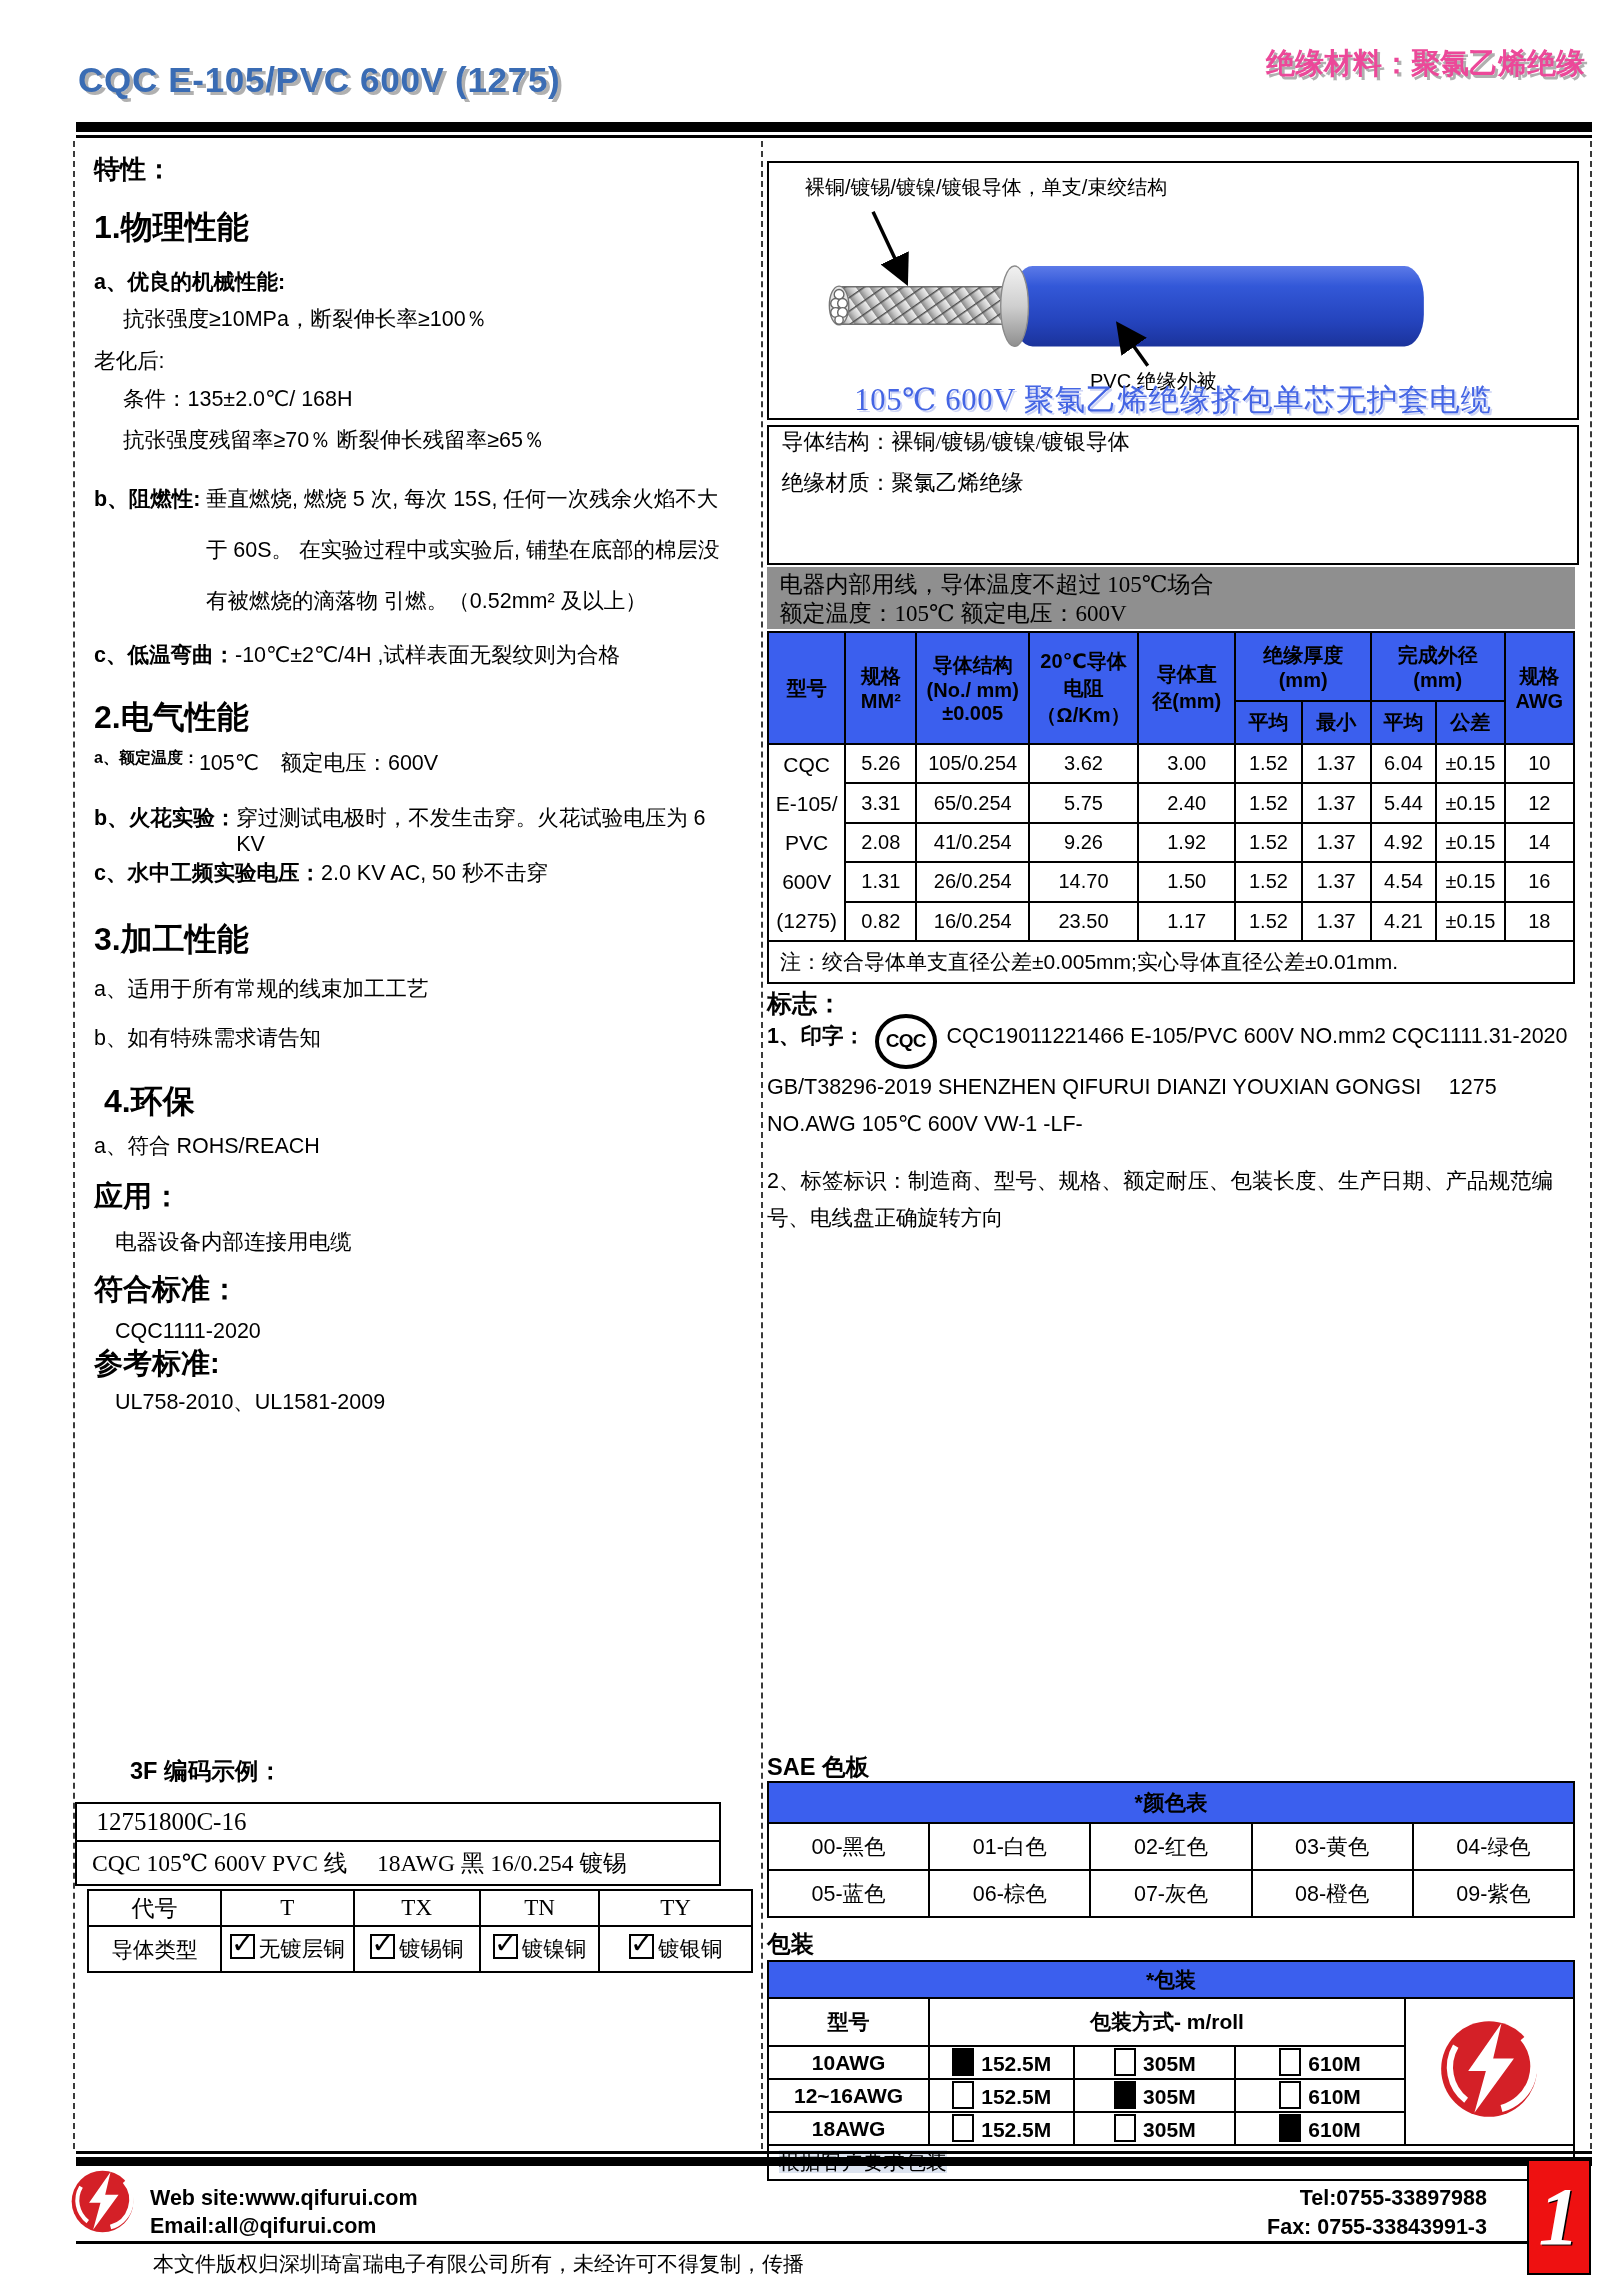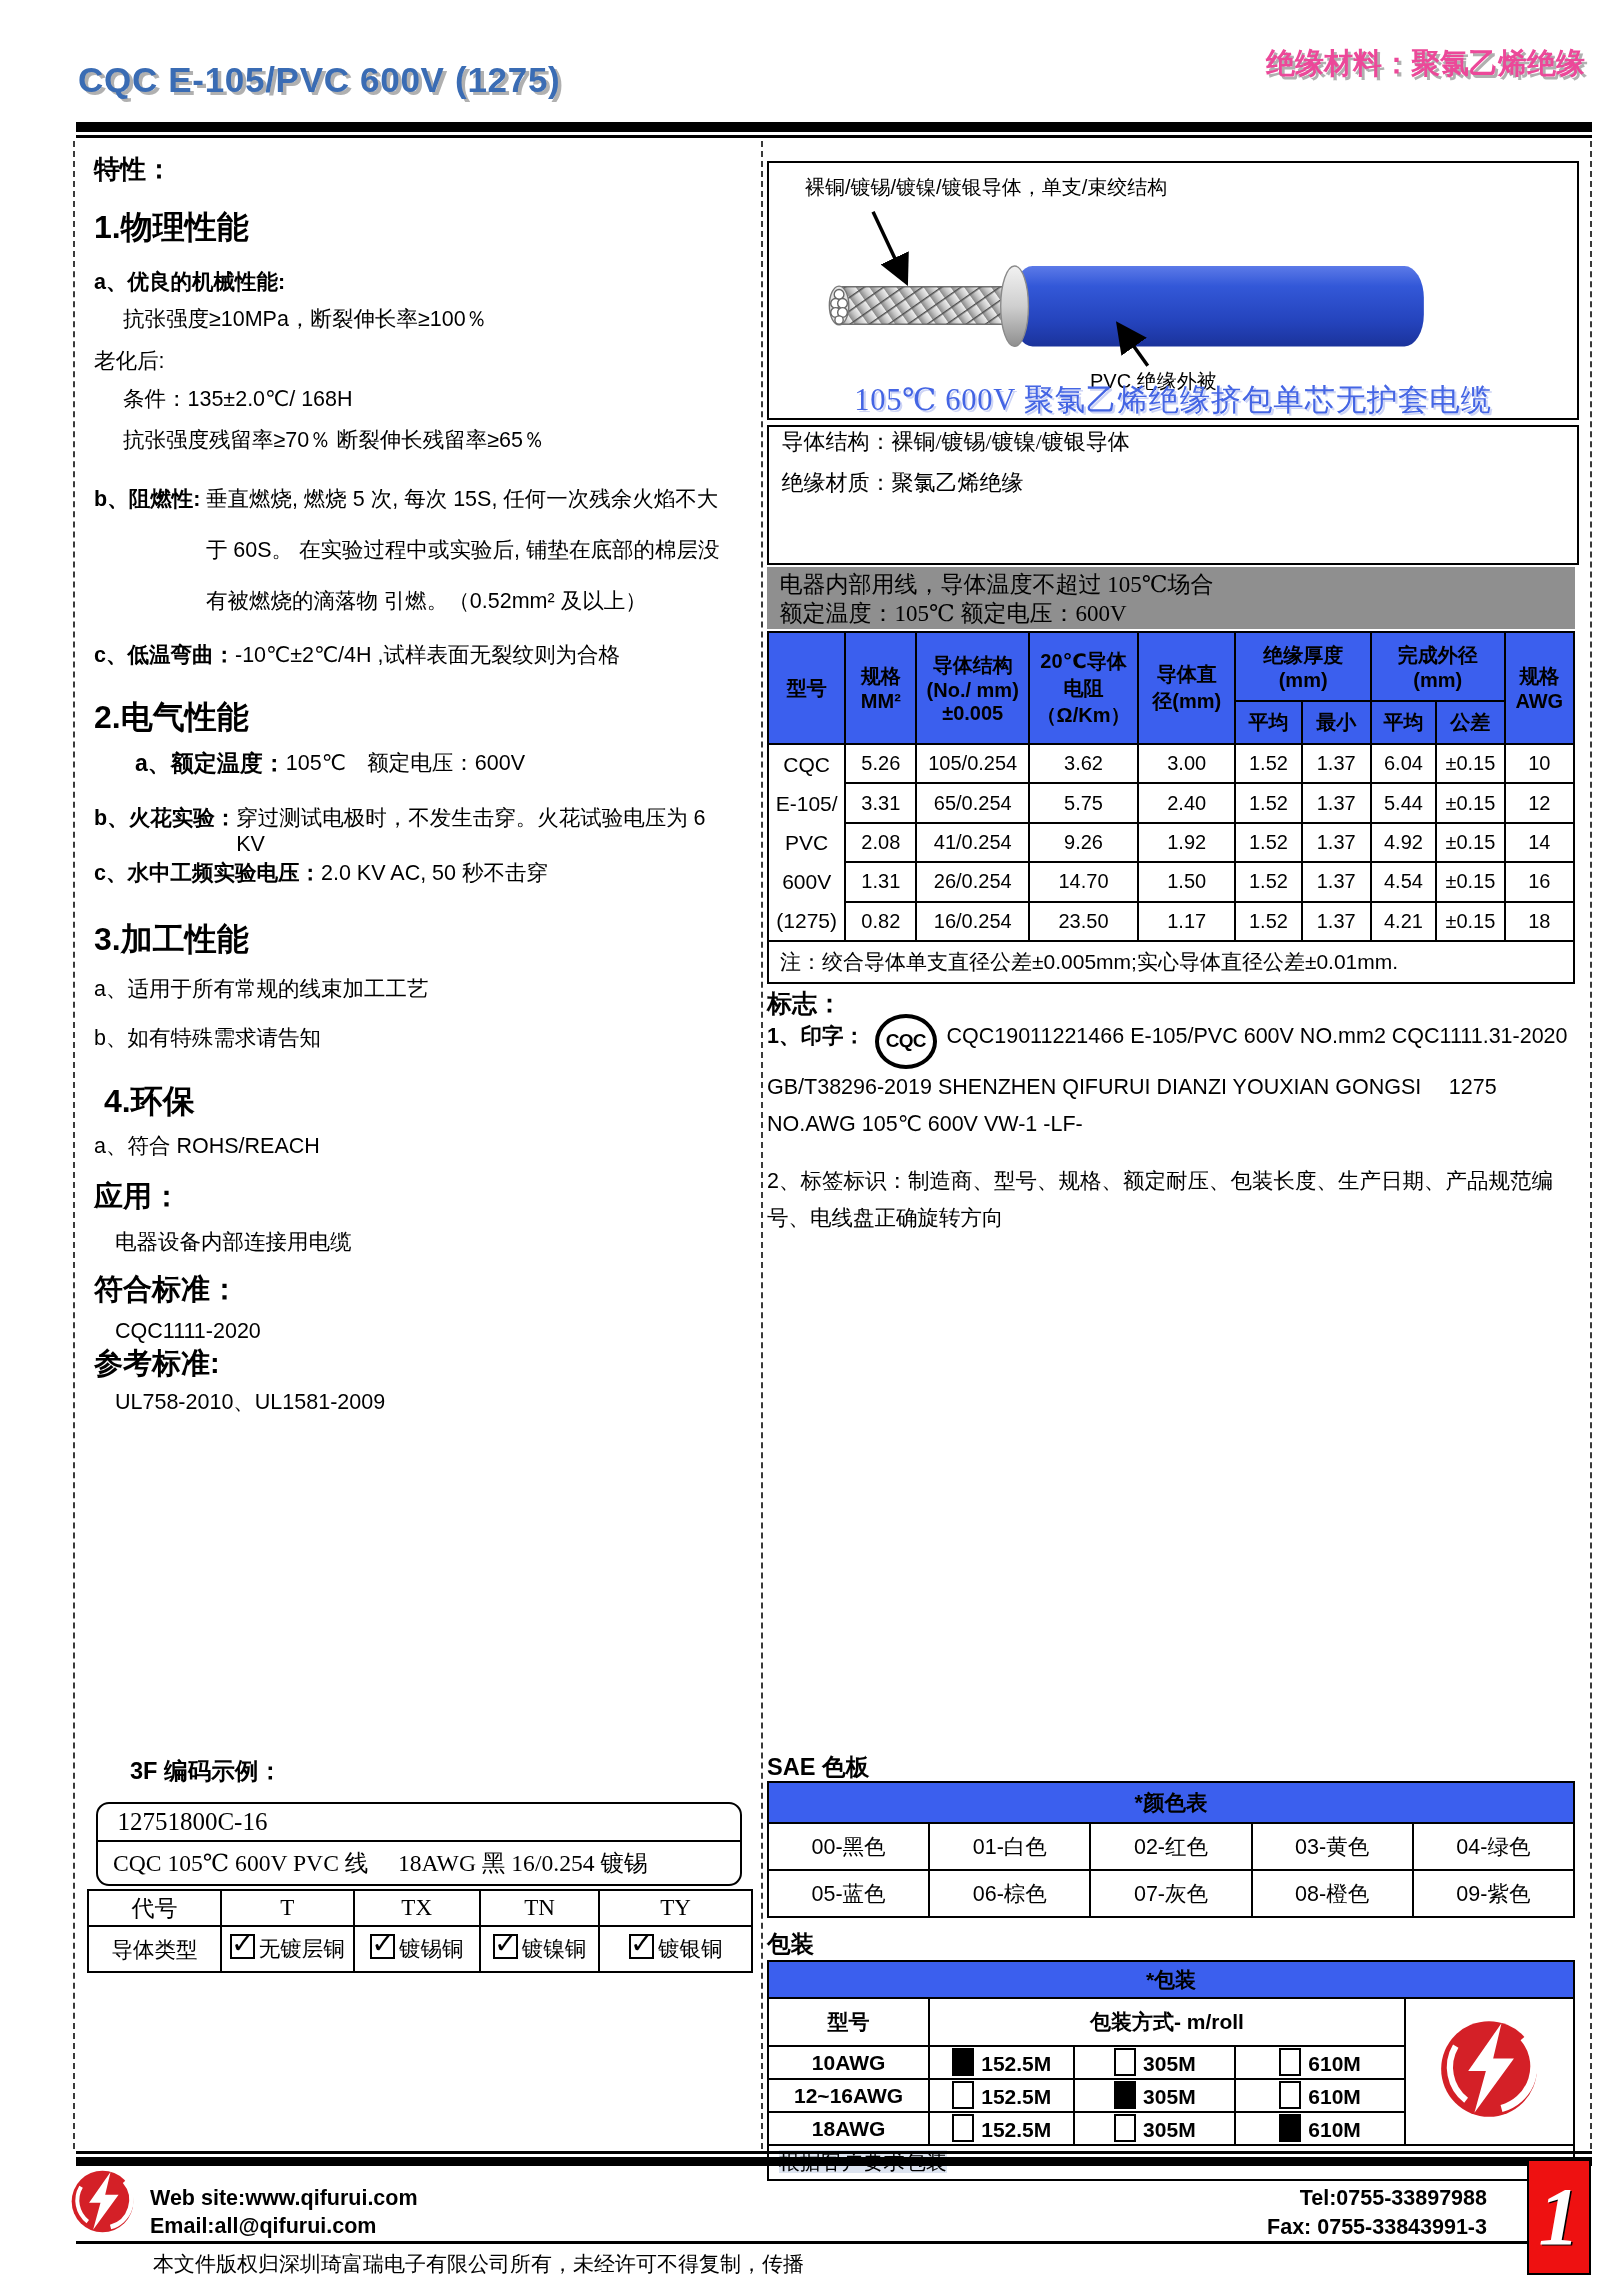--- a/index.html
+++ b/index.html
@@ -134,21 +134,21 @@
       <span class="txt" style="font-size:21.5px;line-height:51px;padding-left:5.6px;">垂直燃烧, 燃烧 5 次, 每次 15S, 任何一次残余火焰不大于 60S。 在实验过程中或实验后, 铺垫在底部的棉层没有被燃烧的滴落物 引燃。（0.52mm² 及以上）</span>
     </div>
 
     <div class="abs flex" style="left:21px;top:497px;width:645px;">
       <span class="lbl" style="font-size:21.5px;line-height:32px;">c、低温弯曲：</span>
       <span class="txt" style="font-size:21.5px;line-height:32px;">-10℃±2℃/4H ,试样表面无裂纹则为合格</span>
     </div>
 
     <div class="abs h-num" style="left:21px;top:554px;">2.电气性能</div>
     <div class="abs flex" style="left:21px;top:606px;width:645px;">
-      <span class="lbl" style="font-size:23px;margin-left:41px;">a、额定温度：</span>
+      <span class="lbl" style="font-size:16px;">a、额定温度：</span>
       <span class="txt" style="font-size:21.5px;">105℃　额定电压：600V</span>
     </div>
     <div class="abs flex" style="left:21px;top:661px;width:645px;">
       <span class="lbl" style="font-size:21.5px;">b、火花实验：</span>
       <span class="txt" style="font-size:21.5px;">穿过测试电极时，不发生击穿。火花试验电压为 6 KV</span>
     </div>
     <div class="abs flex" style="left:21px;top:716px;width:645px;">
       <span class="lbl" style="font-size:21.5px;">c、水中工频实验电压：</span>
       <span class="txt" style="font-size:21.5px;">2.0 KV AC, 50 秒不击穿</span>
     </div>
@@ -164,21 +164,21 @@
     <div class="abs body-t" style="left:42px;top:1084px;">电器设备内部连接用电缆</div>
 
     <div class="abs h-app" style="left:21px;top:1128px;">符合标准：</div>
     <div class="abs body-t" style="left:42px;top:1173px;">CQC1111-2020</div>
 
     <div class="abs h-app" style="left:21px;top:1202px;">参考标准:</div>
     <div class="abs body-t" style="left:42px;top:1244px;">UL758-2010、UL1581-2009</div>
 
     <div class="abs lbl" style="left:57px;top:1613px;font-size:23.6px;">3F 编码示例：</div>
 
-    <div class="abs codebox serif" style="left:23px;top:1660px;border-radius:13px;">
+    <div class="abs codebox serif" style="left:2px;top:1660px;">
       <div class="r1">12751800C-16</div>
       <div class="r2">CQC 105℃  600V PVC 线　 18AWG  黑  16/0.254 镀锡</div>
     </div>
 
     <table class="ctable abs" style="left:14px;top:1747px;">
       <colgroup>
           <col style="width:20%">
           <col style="width:20%">
           <col style="width:19%">
           <col style="width:18%">

